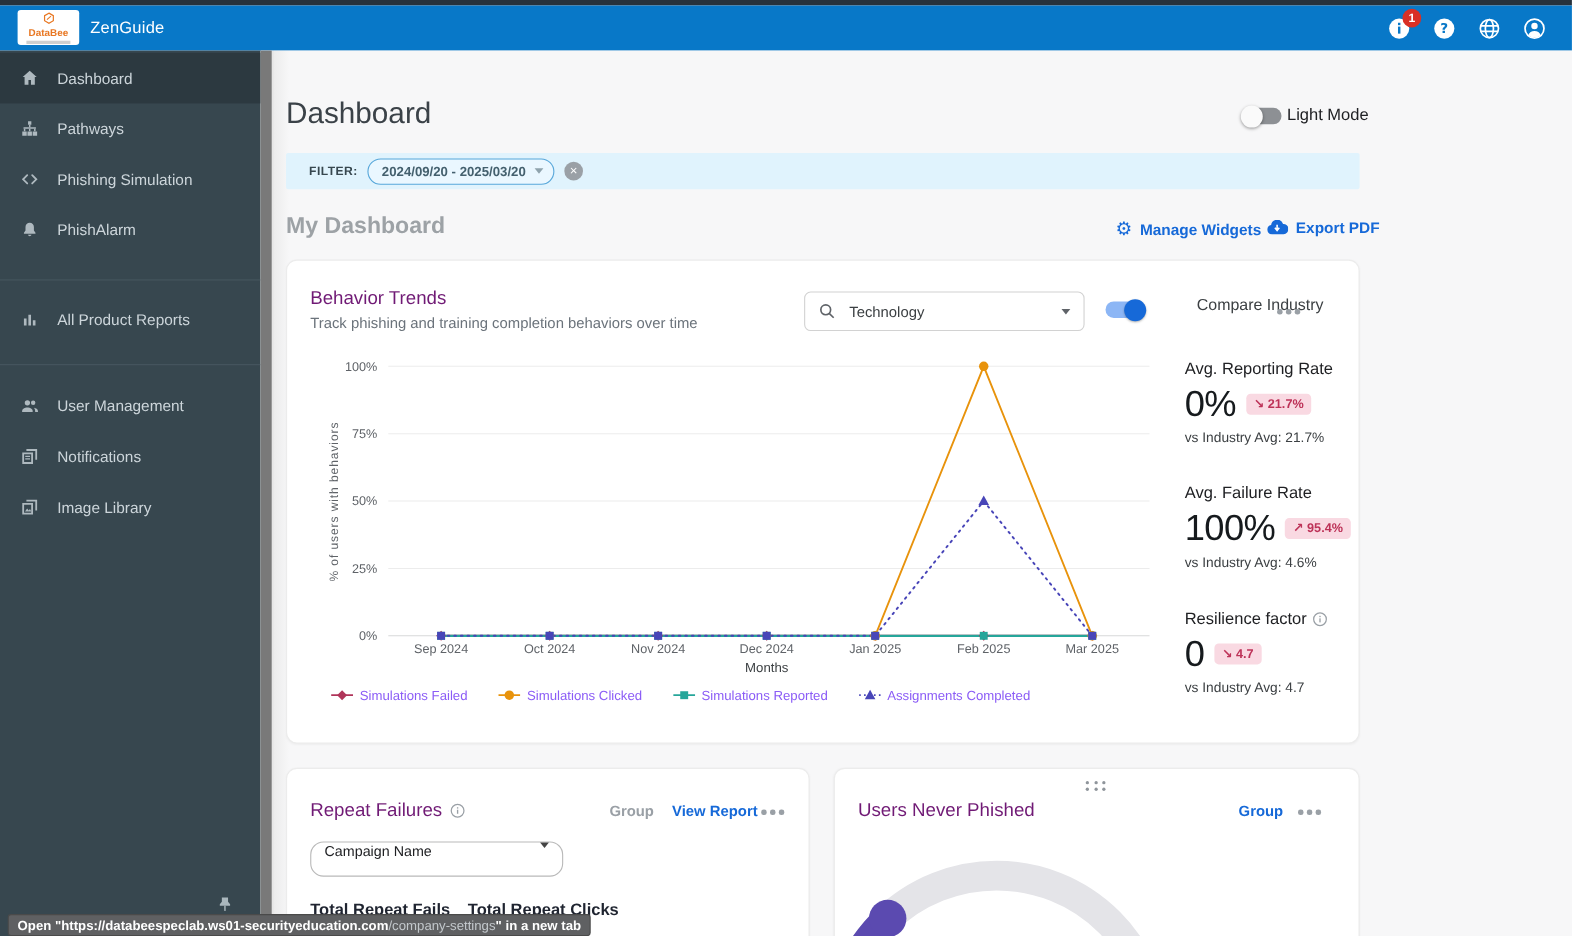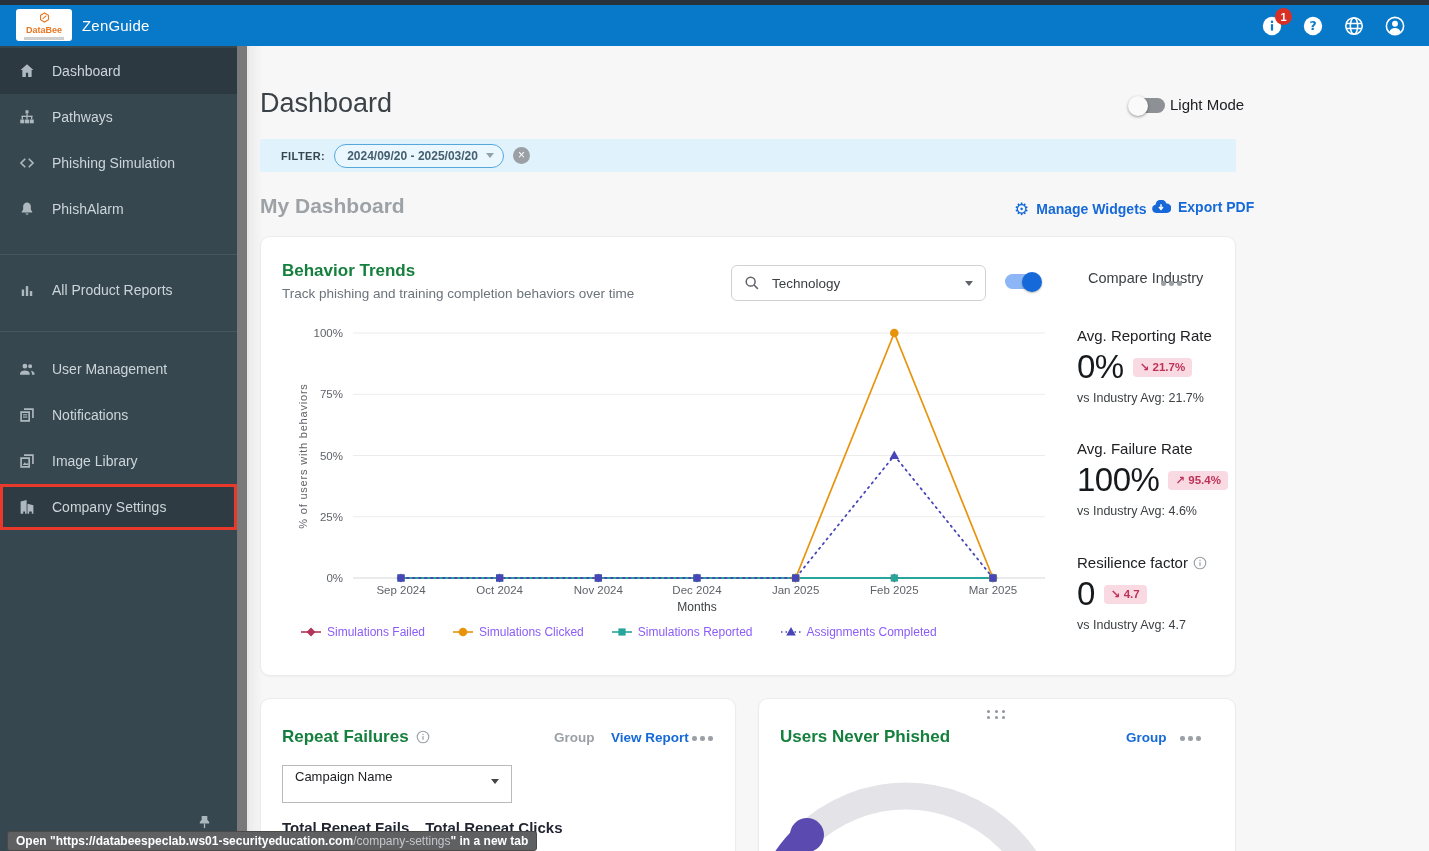--- a/index.html
+++ b/index.html
@@ -47,21 +47,21 @@
   .caret-down { width:0; height:0; border-left:4.5px solid transparent; border-right:4.5px solid transparent; border-top:5.5px solid #8fa3ad; }
   #filter-clear { margin-left:9px; width:17px; height:17px; border-radius:50%; background:#9aa0a6; color:#fff; font-size:12px; line-height:16px; text-align:center; cursor:pointer; }
 
   #mydash-title { position:absolute; left:11px; top:148px; font-size:21px; color:#9da2a6;text-align:right; }
   .blue-link { position:absolute; top:153px; display:flex; align-items:center; gap:7px; color:var(--link-blue,#1669d8); font-size:14px; font-weight:bold; cursor:pointer; }
   #manage-widgets { left:765px; }
   #export-pdf { left:902px; }
 
   .card { position:absolute; background:#fff; border:1px solid #ececec; border-radius:10px; box-shadow:0 1px 2px rgba(0,0,0,.04); }
   #behavior-card { left:11px; top:190px; width:976px; height:440px; }
-  .card-title { font-size:17px; font-weight:bold; color:#15803d; }
+  .card-title { font-size:17px; font-weight:normal; color:#701a75; }
   #bt-title { position:absolute; left:21px; top:24px; }
   #bt-subtitle { position:absolute; left:21px; top:49px; font-size:13.5px; color:#6b737b; }
 
   #industry-select { position:absolute; left:470px; top:28px; width:255px; height:36px; border:1px solid #d2d2d2; border-radius:6px; display:flex; align-items:center; padding:0 12px; gap:12px; cursor:pointer; background:#fff; }
   #industry-select .sel-text { font-size:13.5px; color:#3c4043; flex:1; }
 
   #compare-toggle { position:absolute; left:744px; top:37px; background:#8cb6f5; }
   #compare-toggle .knob { right:-3px; background:var(--link-blue,#1669d8); box-shadow:0 1px 2px rgba(0,0,0,.3); }
   #compare-label { position:absolute; left:787px; top:33px; font-size:14.5px; color:#3c4043;margin-left:40px; }
   .dots-menu { display:flex; gap:3.5px; cursor:pointer; }
@@ -80,21 +80,21 @@
   .stat-sub { font-size:12.5px; color:#3c4043; margin-top:5px; }
   .info-ico { color:#9aa0a6; display:inline-flex; }
 
   #repeat-card { left:11px; top:652px; width:476px; height:280px; }
   .widget-head { position:absolute; left:21px; top:28px; display:flex; align-items:center; gap:7px; }
   .head-link-gray { position:absolute; font-size:13.5px; font-weight:bold; color:#9aa0a6; cursor:pointer; }
   .head-link-blue { position:absolute; font-size:13.5px; font-weight:bold; color:var(--link-blue,#1669d8); cursor:pointer; }
   #rf-group { left:293px; top:31px; }
   #rf-view { left:350px; top:31px; }
   #rf-dots { position:absolute; left:431px; top:37px; }
-  #campaign-select { position:absolute; left:21px; top:66px; width:230px; height:32px; border:1px solid #b9b9b9; border-radius:0; display:flex; align-items:flex-end; padding:18px 12px; cursor:pointer; background:#fff; }
+  #campaign-select { position:absolute; left:21px; top:66px; width:230px; height:32px; border:1px solid #b9b9b9; border-radius:12px; display:flex; align-items:flex-start; padding:0 12px; cursor:pointer; background:#fff; }
   #campaign-select .sel-text { font-size:13px; color:#202124; flex:1; }
   #campaign-select .caret-down { border-top-color:#444; }
   .rf-cols { position:absolute; left:21px; top:120px; display:flex; gap:16px; }
   .rf-col { font-size:15px; font-weight:bold; color:#1f2430; }
   .rf-vals { position:absolute; left:30px; top:144px; display:flex; gap:96px; }
   .rf-val { font-size:30px; font-weight:bold; color:#1f2430; }
 
   #users-card { left:509px; top:652px; width:478px; height:280px; }
   #drag-handle { position:absolute; left:228px; top:11px; display:grid; grid-template-columns:repeat(3,5px); gap:2.5px; cursor:grab; }
   #drag-handle i { width:3px; height:3px; border-radius:50%; background:#8f959b; }
@@ -226,29 +226,20 @@
     </div>
     <div class="side-item">
       <span class="si-ico">
         <svg viewBox="0 0 24 24" width="18" height="18">
           <path d="M8 3h13v13h-2.2V5.2H8z" fill="currentColor"></path>
           <path d="M3 7h13v14H3zm2.2 2.2v9.6h8.6V9.2z" fill="currentColor"></path>
           <path d="M6.3 17.2l2.6-3.4 1.9 2.2 1.5-1.6 1.7 2.8z" fill="currentColor"></path>
         </svg>
       </span>
       <span>Image Library</span>
-    </div>
-    <div class="side-item annotated">
-      <span class="si-ico">
-        <svg viewBox="0 0 24 24" width="18" height="18">
-          <path d="M3.5 21V4.8L11.5 2.6V21H9.4v-2.9H7V21z" fill="currentColor"></path>
-          <path d="M12.6 21V7.8l7.9 1.9V21h-2.1v-2.9h-3.6V21z" fill="currentColor"></path>
-        </svg>
-      </span>
-      <span>Company Settings</span>
     </div>
   </nav>
 <svg id="pin" width="15" height="16" viewBox="0 0 16 16">
     <path d="M5 1.5h6v4.2l2 2.3v1.5H3V8l2-2.3z" fill="currentColor"></path>
     <rect x="7.3" y="9.5" width="1.4" height="5" fill="currentColor"></rect>
   </svg>
 
 <div id="scrollbar">
     <div id="scroll-thumb"></div>
   </div>

